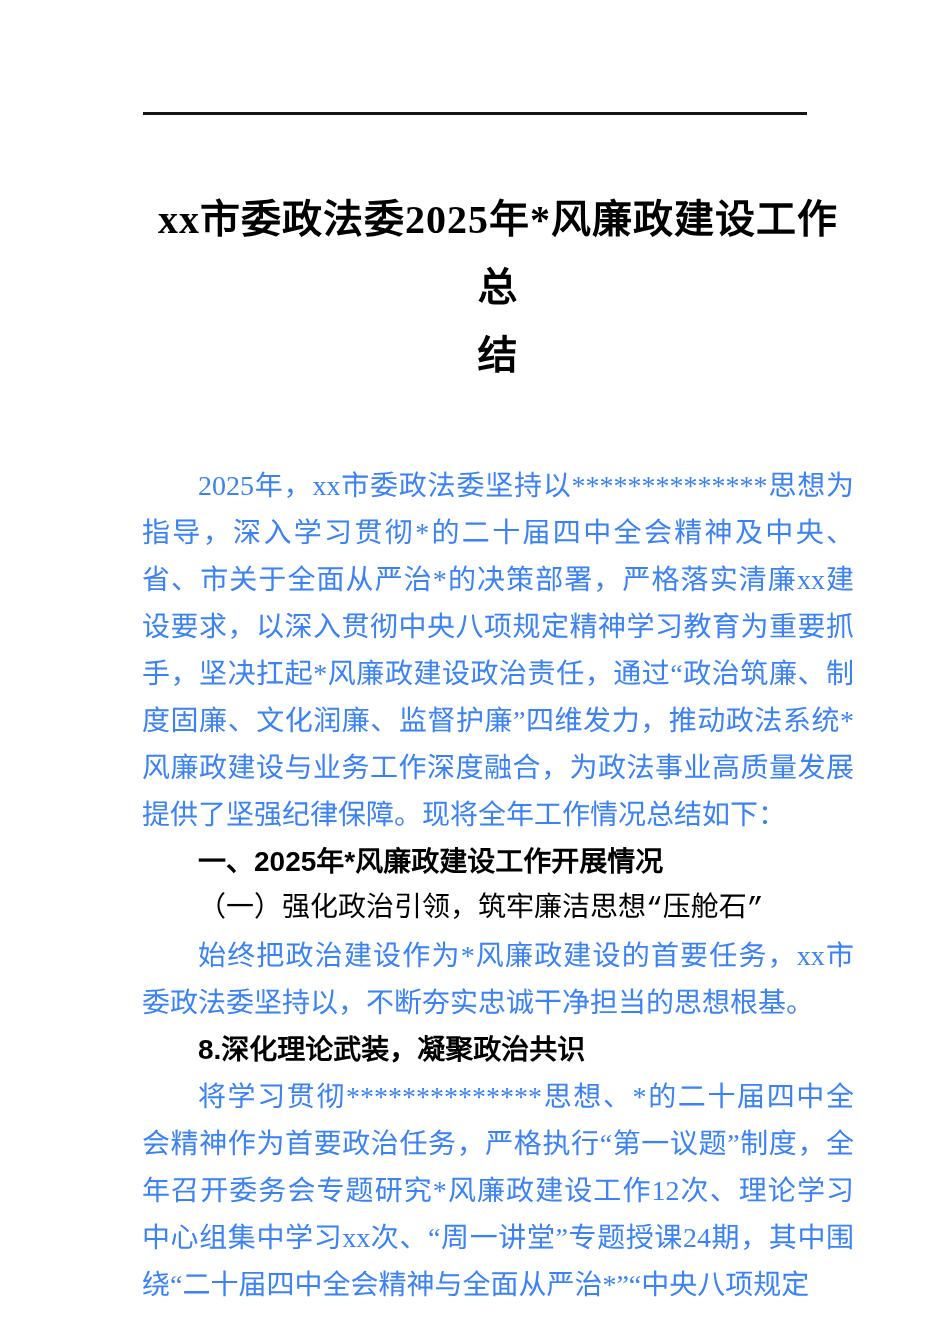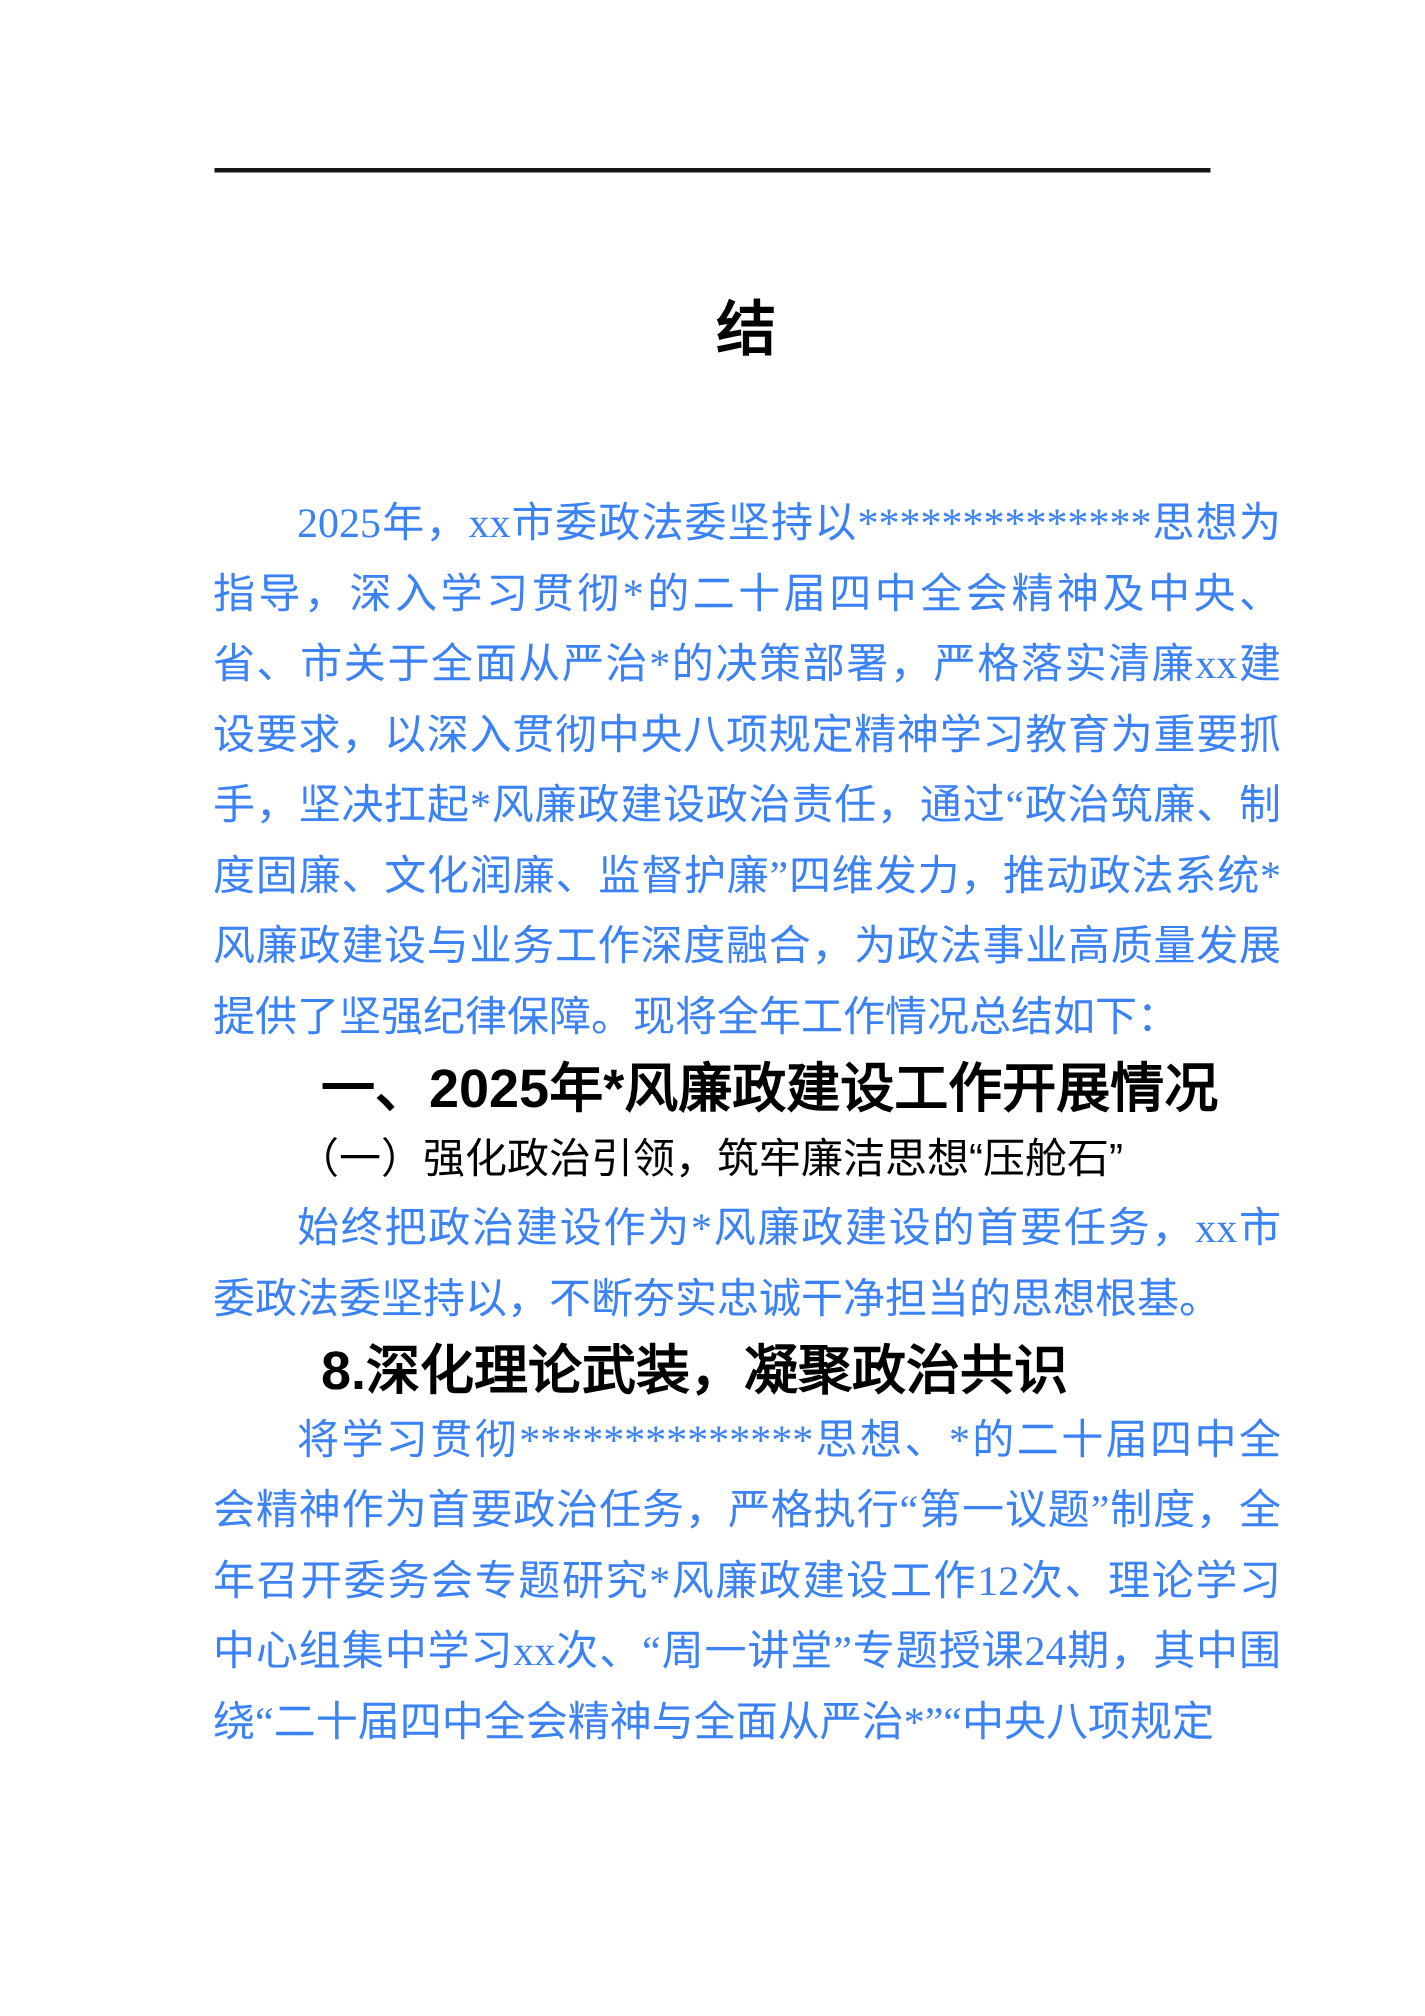--- a/index.html
+++ b/index.html
@@ -44,48 +44,49 @@
     font-size: 28px;
     line-height: 47px;
     margin: 0;
     text-align: justify;
     text-indent: 2em;
     color: #3b82f6;
   }
   .h-bold {
     font-family: "Liberation Sans", "DejaVu Sans", sans-serif;
     font-weight: 700;
-    font-size: 36px;
+    font-size: 28px;
     line-height: 47px;
     margin: 0;
     text-indent: 2em;
     text-align: left;
     color: #000000;
   }
   .h-kai {
-    font-family: Liberation Sans, sans-serif;
+    font-family: Liberation Mono, monospace;
     font-weight: 400;
     font-size: 28px;
     line-height: 47px;
     margin: 0;
     text-indent: 2em;
     text-align: left;
     color: #000000;
   }
 </style>
 </head>
 <body>
 
 <div class="page">
 
   <div class="header-rule" style="background: rgb(22, 22, 22);"></div>
 
   <div class="content">
 
     <div class="doc-title">
+      <span class="title-line">xx市委政法委2025年*风廉政建设工作总</span>
       <span class="title-line">结</span>
     </div>
 
     <div class="title-gap"></div>
 
     <p class="para">2025年，xx市委政法委坚持以**************思想为指导，深入学习贯彻*的二十届四中全会精神及中央、省、市关于全面从严治*的决策部署，严格落实清廉xx建设要求，以深入贯彻中央八项规定精神学习教育为重要抓手，坚决扛起*风廉政建设政治责任，通过“政治筑廉、制度固廉、文化润廉、监督护廉”四维发力，推动政法系统*风廉政建设与业务工作深度融合，为政法事业高质量发展提供了坚强纪律保障。现将全年工作情况总结如下：</p>
 
     <h2 class="h-bold">一、2025年*风廉政建设工作开展情况</h2>
 
     <h3 class="h-kai">（一）强化政治引领，筑牢廉洁思想“压舱石”</h3>

